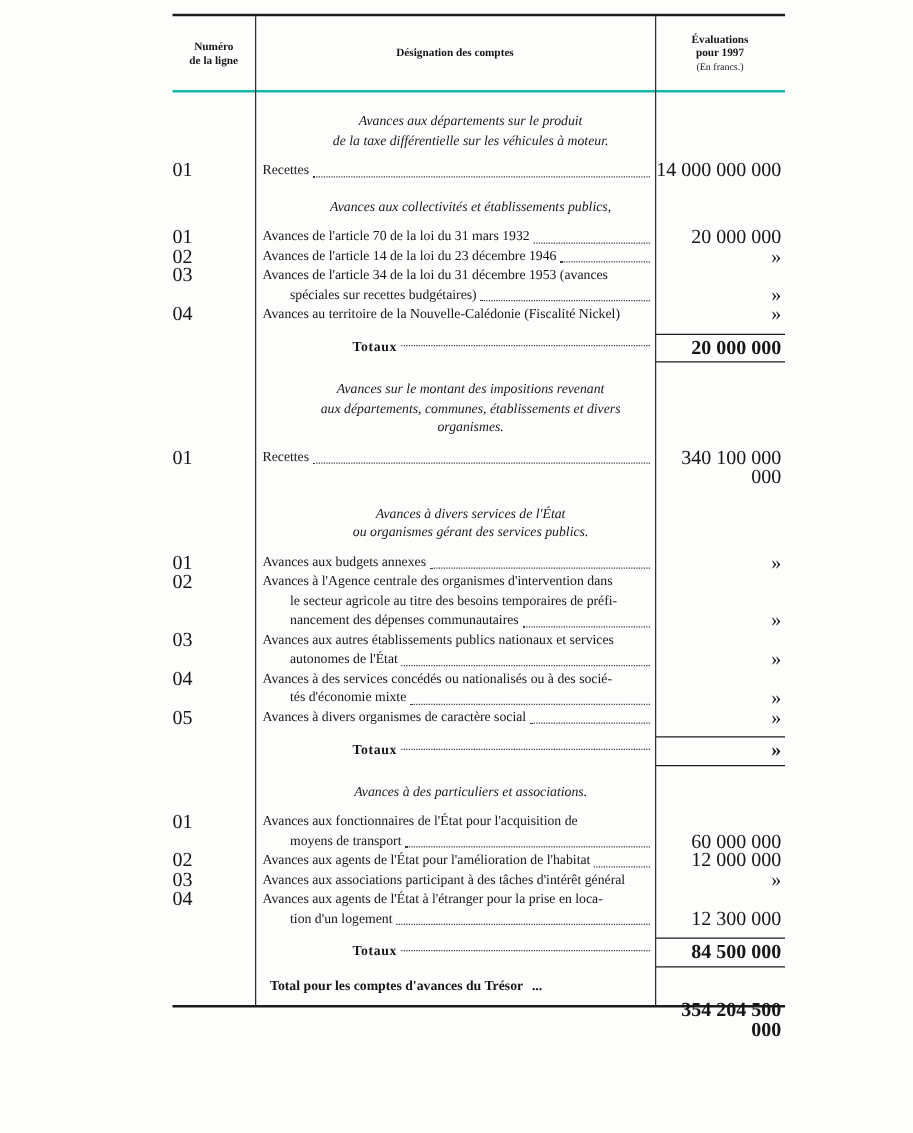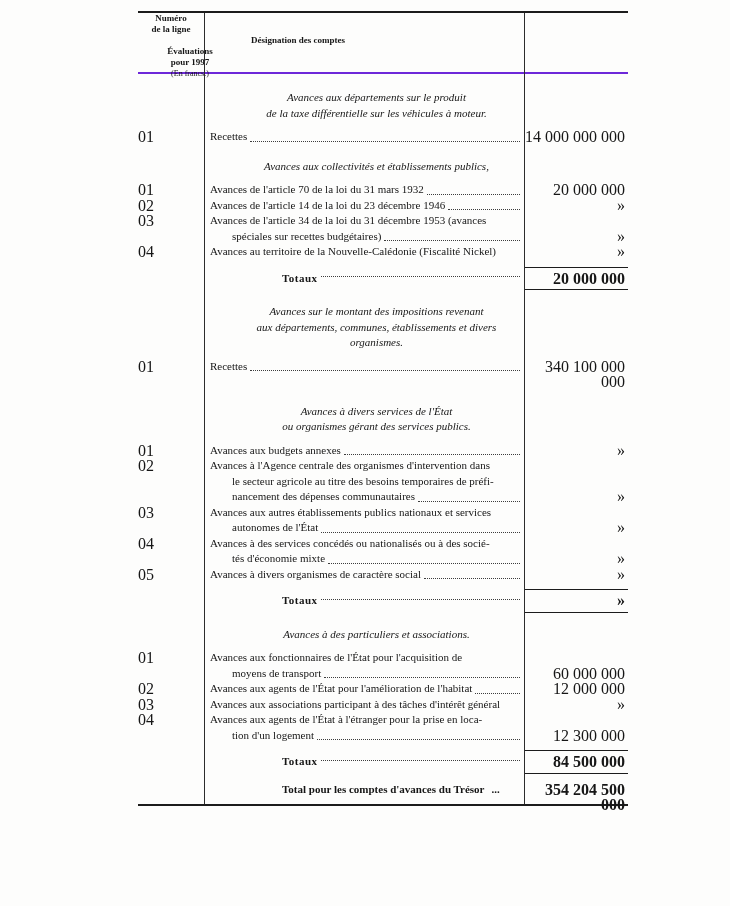--- a/index.html
+++ b/index.html
@@ -13,21 +13,21 @@
   }
   .page { position:absolute; inset:0; }
   .table {
     position:absolute; left:138px; top:11px; width:490px; height:795px;
     border-top:2px solid #1c1c1c;
     border-bottom:2px solid #1c1c1c;
   }
   .vline { position:absolute; top:0; bottom:0; width:1px; background:#2c2c2c; z-index:1; }
   .v1 { left:66px; }
   .v2 { left:386px; }
-  .thead { display:flex; height:61px; border-bottom:2px solid #6d28d9;flex-direction:column; }
+  .thead { display:flex; height:61px; border-bottom:2px solid #14b8a6; }
   .hc { display:flex; flex-direction:column; justify-content:center; text-align:center;
         font-weight:bold; font-size:9px; line-height:11px; }
   .hc1 { width:66px; }
   .hc2 { width:320px; }
   .hc3 { width:104px; }
   .hc3 .small { font-weight:normal; font-size:8px; }
   .tbody { padding-top:2px; }
   .row { display:flex; align-items:flex-start; }
   .num { flex:none; width:66px; text-align:left; font-size:16px; line-height:15.5px; }
   .des { flex:none; width:320px; padding:0 3px 0 6px; font-size:11px; line-height:15.5px; }
@@ -38,21 +38,21 @@
   .line.cont { padding-left:22px; }
   .line.withleader { display:flex; align-items:flex-end; }
   .withleader .txt { flex:none; }
   .leader { flex:1 1 auto; min-width:8px; border-bottom:1.5px dotted #3d3d3d; margin:0 1px 3px 3px; }
   .total { margin-top:7px; margin-bottom:2px; }
   .total .des { display:flex; align-items:center; padding-top:4px; padding-bottom:4px; }
   .tlabel { font-weight:bold; margin-left:72px; letter-spacing:0.5px; }
   .total .amt { align-self:stretch; font-weight:bold;
                 border-top:1.5px solid #1c1c1c; border-bottom:1.5px solid #1c1c1c;
                 display:flex; align-items:center; justify-content:flex-end; }
-  .grand { margin-top:4px; }
+  .grand { margin-top:4px;flex-direction:column; }
   .grand .des { display:flex; padding-top:4px; }
   .glabel { font-weight:bold; margin-left:72px; }
   .gdots { font-weight:bold; margin-left:7px; }
   .grand .amt { font-weight:bold; padding-top:4px; }
 </style>
 </head>
 <body>
 
 <div class="page">
   <div class="table">

